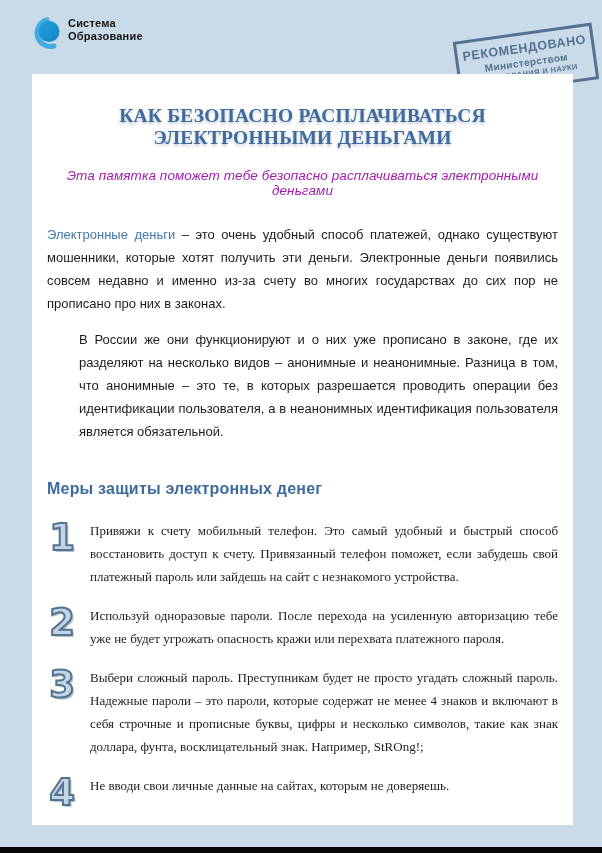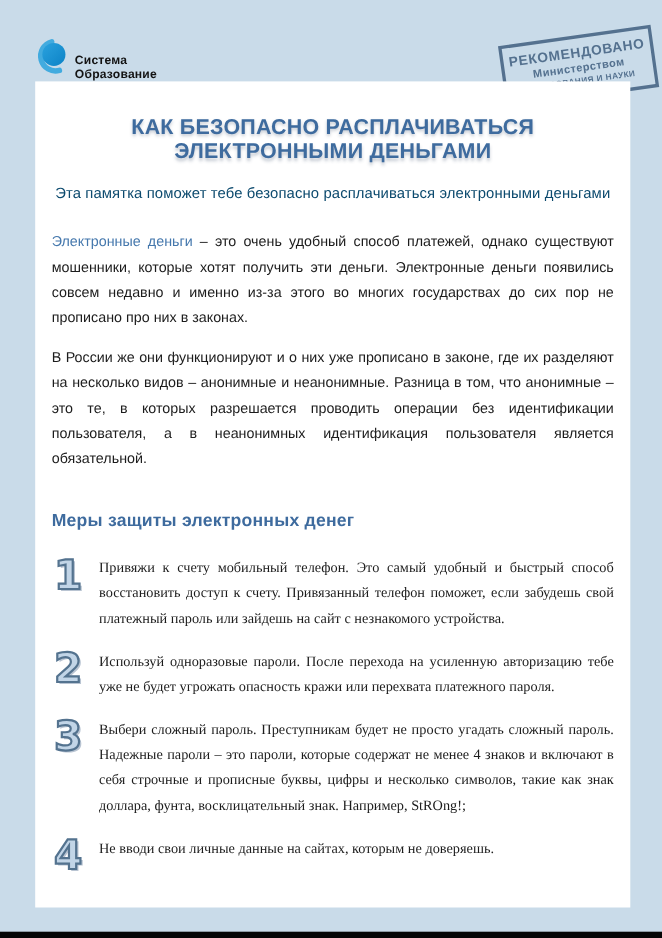--- a/index.html
+++ b/index.html
@@ -7,22 +7,22 @@
     width: 602px; height: 853px;
     background: #c9dbe9;
     position: relative;
     overflow: hidden;
     font-family: "Liberation Sans", sans-serif;
     -webkit-font-smoothing: antialiased;
   }
 
   
   .logo {
-    position: absolute; left: 31px; top: 35px;
-    display: flex; align-items: flex-end; gap: 6px;
+    position: absolute; left: 31px; top: 17px;
+    display: flex; align-items: flex-start; gap: 6px;
   }
   .logo-text { color: #131313; font-weight: bold; font-size: 11px; line-height: 13px; letter-spacing: 0.2px; }
 
   
   .stamp {
     position: absolute; left: 456px; top: 32px;
     width: 126px;
     border: 3px solid #54718f;
     transform: rotate(-8deg);
     transform-origin: center;
@@ -46,27 +46,29 @@
 
   .doc-title {
     margin-top: 31px;
     text-align: center;
     color: #3e6b9e;
     font-weight: bold;
     font-size: 19.5px;
     line-height: 22px;
     letter-spacing: 0.2px;
     text-shadow: 0 2px 3px rgba(50, 70, 100, 0.30);
+    font-family: Liberation Serif, serif;
   }
 
   .doc-subtitle {
     margin-top: 19px;
     text-align: center;
+    font-style: italic;
     font-size: 13.5px;
-    color: #0c4a6e;
+    color: #a21caf;
     letter-spacing: 0.1px;
   }
 
   .body-text {
     font-size: 13px;
     line-height: 23px;
     color: #1c1c1c;
     text-align: justify;
   }
   .intro { margin-top: 25px; }
@@ -133,23 +135,23 @@
 
 <div class="card">
 
   <div class="doc-title">
     <div>КАК БЕЗОПАСНО РАСПЛАЧИВАТЬСЯ</div>
     <div>ЭЛЕКТРОННЫМИ ДЕНЬГАМИ</div>
   </div>
 
   <div class="doc-subtitle">Эта памятка поможет тебе безопасно расплачиваться электронными деньгами</div>
 
-  <p class="body-text intro"><span class="lead">Электронные деньги</span><span> – это очень удобный способ платежей, однако существуют мошенники, которые хотят получить эти деньги. Электронные деньги появились совсем недавно и именно из-за этого во многих государствах до сих пор не прописано про них в законах.</span></p>
+  <p class="body-text intro"><span class="lead">Электронные деньги</span><span> – это очень удобный способ платежей, однако существуют мошенники, которые хотят получить эти деньги. Электронные деньги появились совсем недавно и именно из-за счету во многих государствах до сих пор не прописано про них в законах.</span></p>
 
-  <p class="body-text" style="margin-top:0;">В России же они функционируют и о них уже прописано в законе, где их разделяют на несколько видов – анонимные и неанонимные. Разница в том, что анонимные – это те, в которых разрешается проводить операции без идентификации пользователя, а в неанонимных идентификация пользователя является обязательной.</p>
+  <p class="body-text" style="margin-top:0;margin-left:32px;">В России же они функционируют и о них уже прописано в законе, где их разделяют на несколько видов – анонимные и неанонимные. Разница в том, что анонимные – это те, в которых разрешается проводить операции без идентификации пользователя, а в неанонимных идентификация пользователя является обязательной.</p>
 
   <div class="section-title">Меры защиты электронных денег</div>
 
   <div class="measures">
 
     <div class="measure">
       <div class="measure-num">1</div>
       <div class="measure-text body-text">Привяжи к счету мобильный телефон. Это самый удобный и быстрый способ восстановить доступ к счету. Привязанный телефон поможет, если забудешь свой платежный пароль или зайдешь на сайт с незнакомого устройства.</div>
     </div>
 

